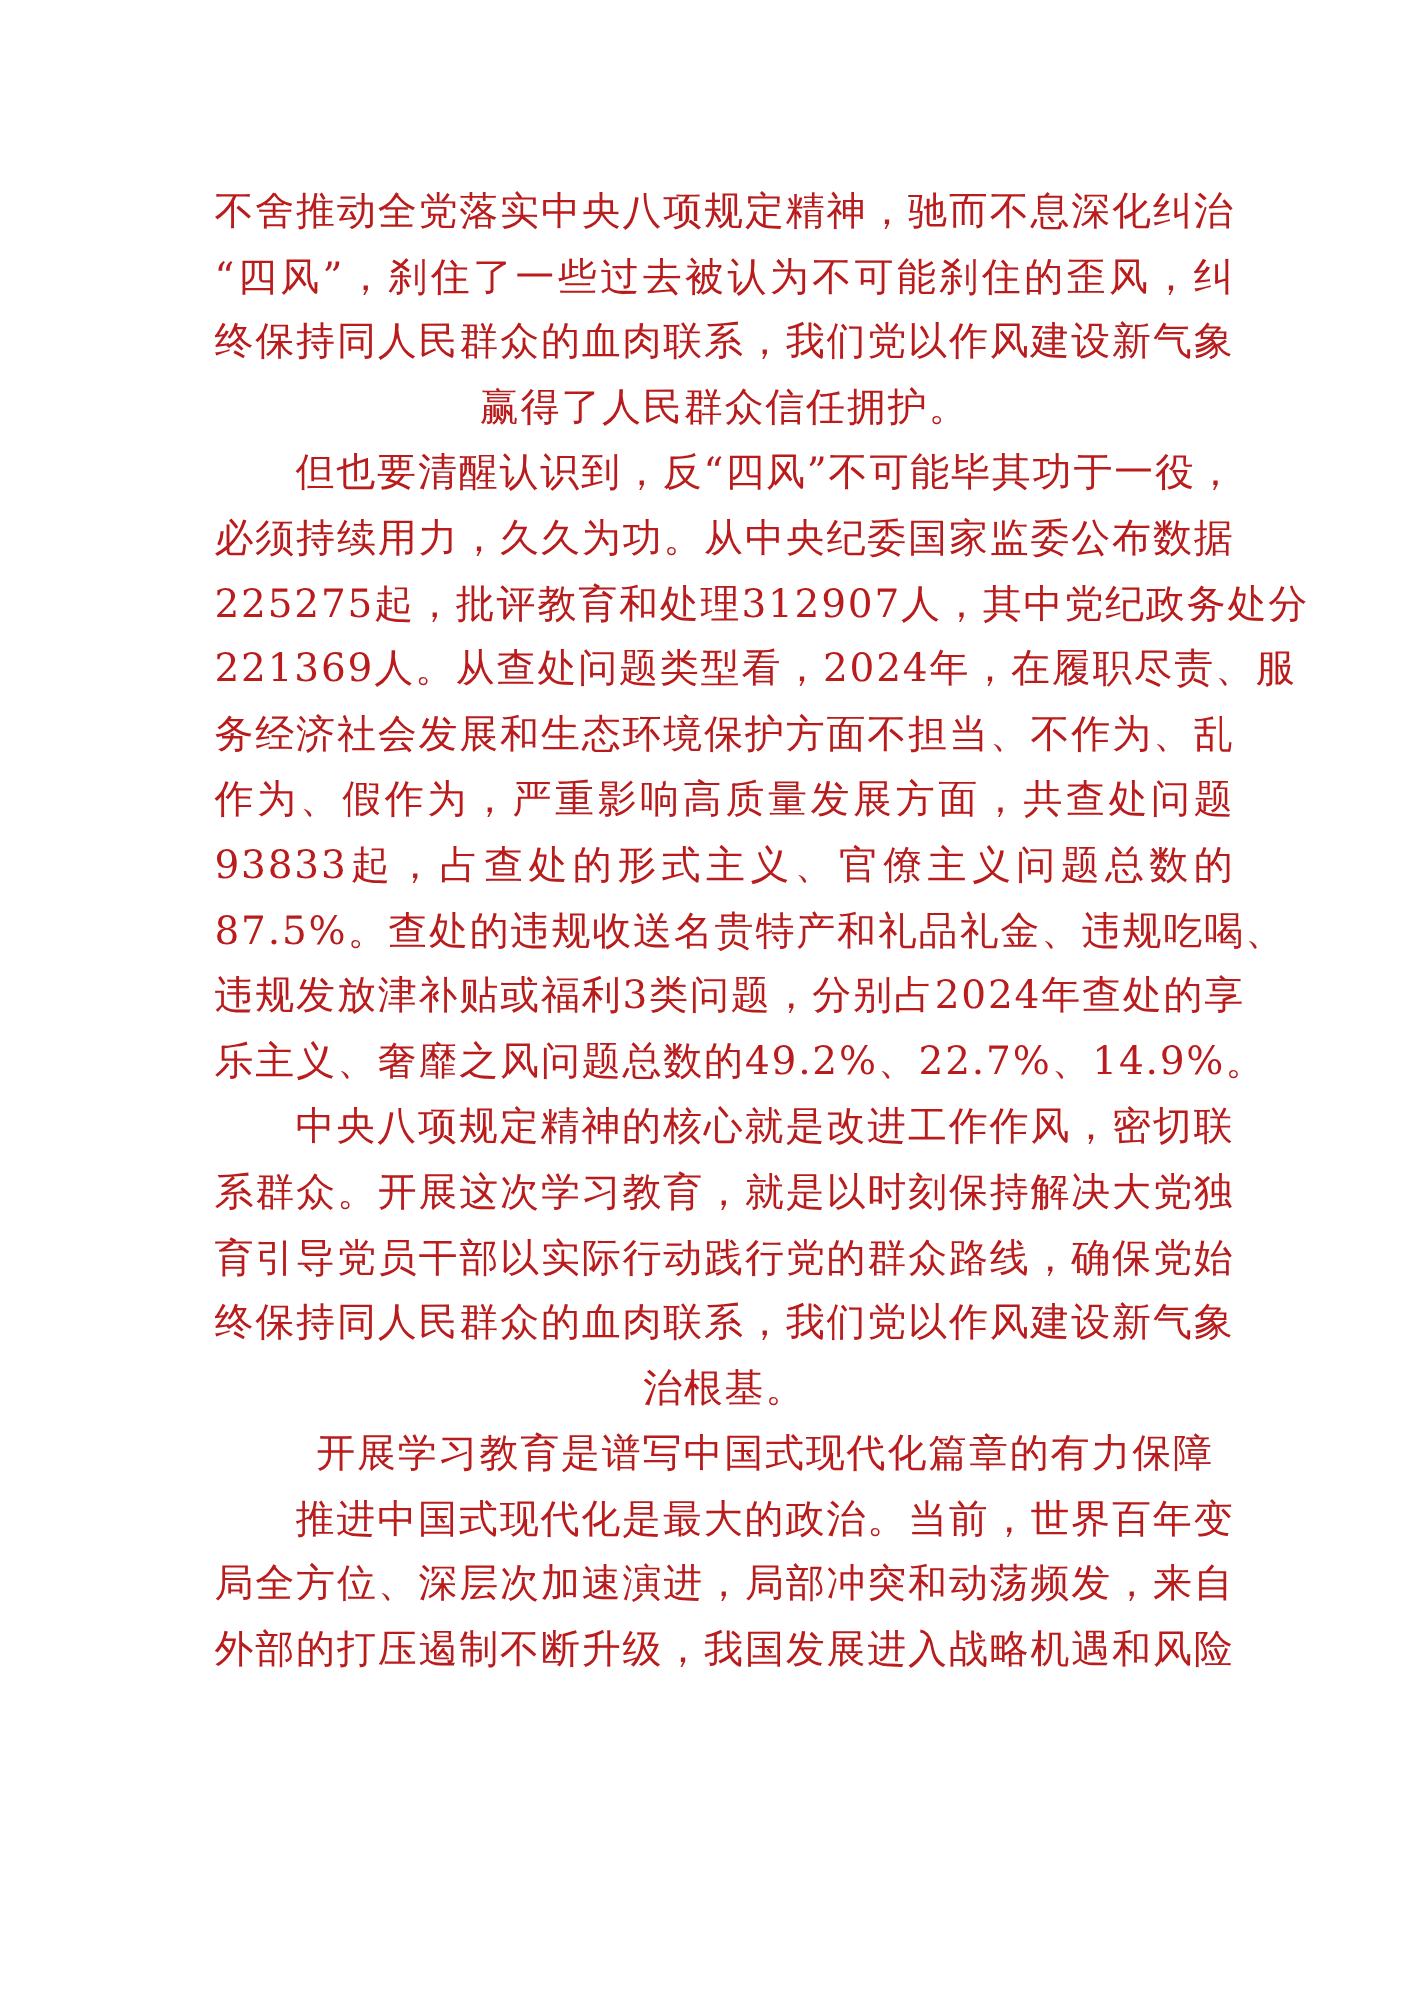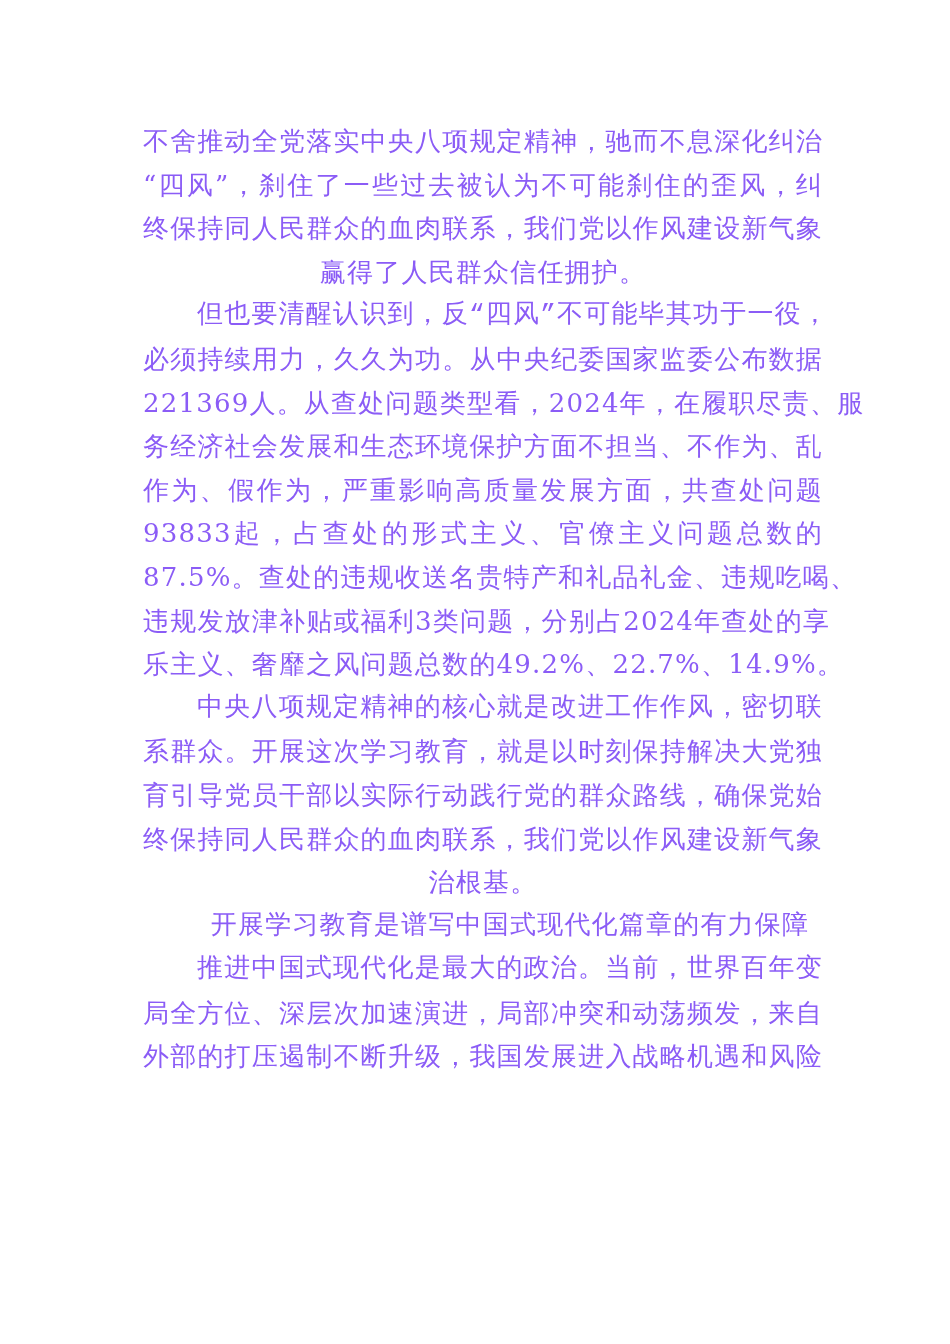--- a/index.html
+++ b/index.html
@@ -4,48 +4,49 @@
 <style>
   html, body { margin: 0; padding: 0; background: #ffffff; }
   body { width: 950px; height: 1344px; position: relative; overflow: hidden; }
   .page {
     position: absolute;
     left: 143px;
     top: 120px;
     width: 680px;
     font-family: "DejaVu Serif", "Liberation Serif", serif;
     font-size: 26px;
-    color: #8b5cf6;
+    color: #b91c1c;
   }
   .line {
     height: 43.6px;
     line-height: 43.6px;
     white-space: nowrap;
     letter-spacing: 1.2px;
     overflow: visible;
     text-align: center;
   }
   .line.justify { text-align: justify; text-align-last: justify; }
-  .line.indent { padding-left: 54px; font-family: Liberation Mono, monospace; }
+  .line.indent { padding-left: 54px; }
 </style>
 </head>
 <body>
 
 <div class="page">
 
   <div>
     <div class="line justify">不舍推动全党落实中央八项规定精神，驰而不息深化纠治</div>
     <div class="line justify">“四风”，刹住了一些过去被认为不可能刹住的歪风，纠</div>
     <div class="line justify">终保持同人民群众的血肉联系，我们党以作风建设新气象</div>
     <div class="line">赢得了人民群众信任拥护。</div>
   </div>
 
   <div>
     <div class="line justify indent">但也要清醒认识到，反“四风”不可能毕其功于一役，</div>
     <div class="line justify">必须持续用力，久久为功。从中央纪委国家监委公布数据</div>
+    <div class="line justify">225275起，批评教育和处理312907人，其中党纪政务处分</div>
     <div class="line justify">221369人。从查处问题类型看，2024年，在履职尽责、服</div>
     <div class="line justify">务经济社会发展和生态环境保护方面不担当、不作为、乱</div>
     <div class="line justify">作为、假作为，严重影响高质量发展方面，共查处问题</div>
     <div class="line justify">93833起，占查处的形式主义、官僚主义问题总数的</div>
     <div class="line justify">87.5%。查处的违规收送名贵特产和礼品礼金、违规吃喝、</div>
     <div class="line justify">违规发放津补贴或福利3类问题，分别占2024年查处的享</div>
     <div class="line">乐主义、奢靡之风问题总数的49.2%、22.7%、14.9%。</div>
   </div>
 
   <div>

